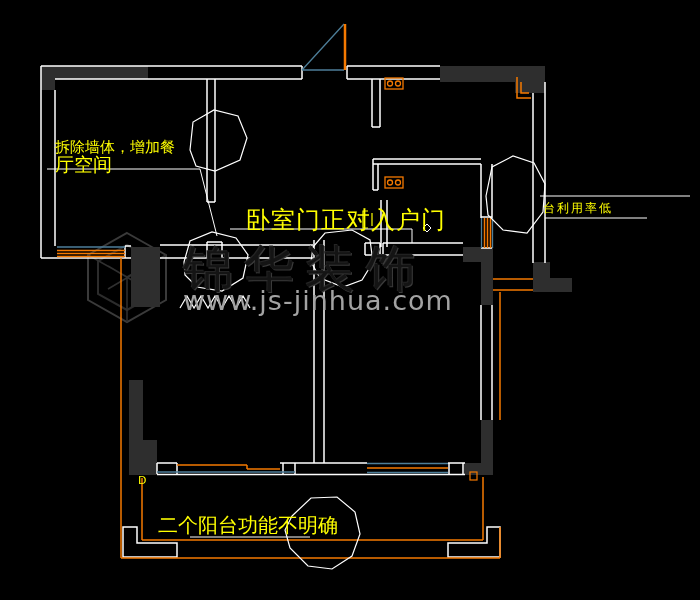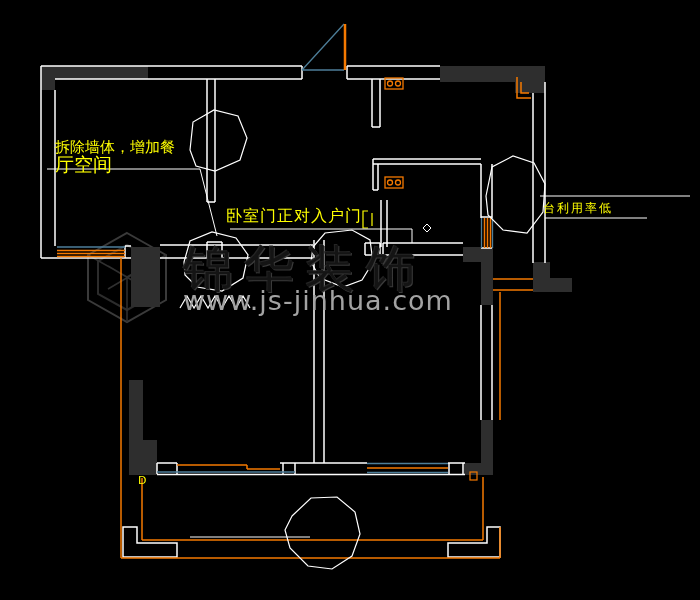--- a/index.html
+++ b/index.html
@@ -3,21 +3,21 @@
 <meta charset="utf-8">
 <style>
   html,body{margin:0;padding:0;background:#000;}
   #stage{position:relative;width:700px;height:600px;background:#000;overflow:hidden;
          font-family:"DejaVu Sans",sans-serif;}
   #plan-svg{position:absolute;left:0;top:0;}
   .anno{position:absolute;color:#ffff00;line-height:1.05;white-space:pre;
         font-family:"DejaVu Sans",sans-serif;}
   .anno-a1{left:55px;top:140px;font-size:15px;}
   .anno-a2{left:55px;top:155px;font-size:19px;}
-  .anno-b{left:226px;top:208px;font-size:16px;letter-spacing:1px;}
+  .anno-b{left:246px;top:208px;font-size:24px;letter-spacing:1px;}
   .anno-c1{left:547px;top:178px;font-size:18px;}
   .anno-c2{left:543px;top:202px;font-size:12px;letter-spacing:2px;}
   .anno-d{left:158px;top:515px;font-size:20px;}
   .wm-brand{position:absolute;left:183px;top:236px;font-size:50px;letter-spacing:11px;
         color:#141414;text-shadow:1px 1px 0 #3a3a3a,-1px -1px 0 #242424;white-space:pre;}
   .wm-url{position:absolute;left:183px;top:285px;font-size:27px;color:#a3a3a3;
         letter-spacing:1px;white-space:pre;}
 </style>
 </head>
 <body>
@@ -122,14 +122,15 @@
     <text x="138" y="484" fill="#ffff00" font-size="11" font-family="DejaVu Sans, sans-serif">D</text>
   </svg>
 
   <div class="wm-brand">锦华装饰</div>
   <div class="wm-url">www.js-jinhua.com</div>
 
   <div class="anno anno-a1">拆除墙体，增加餐</div>
   <div class="anno anno-a2">厅空间</div>
   <div class="anno anno-b">卧室门正对入户门</div>
   <div class="anno anno-c2">台利用率低</div>
+  <div class="anno anno-d">二个阳台功能不明确</div>
 
 </div>
 
 </body></html>

